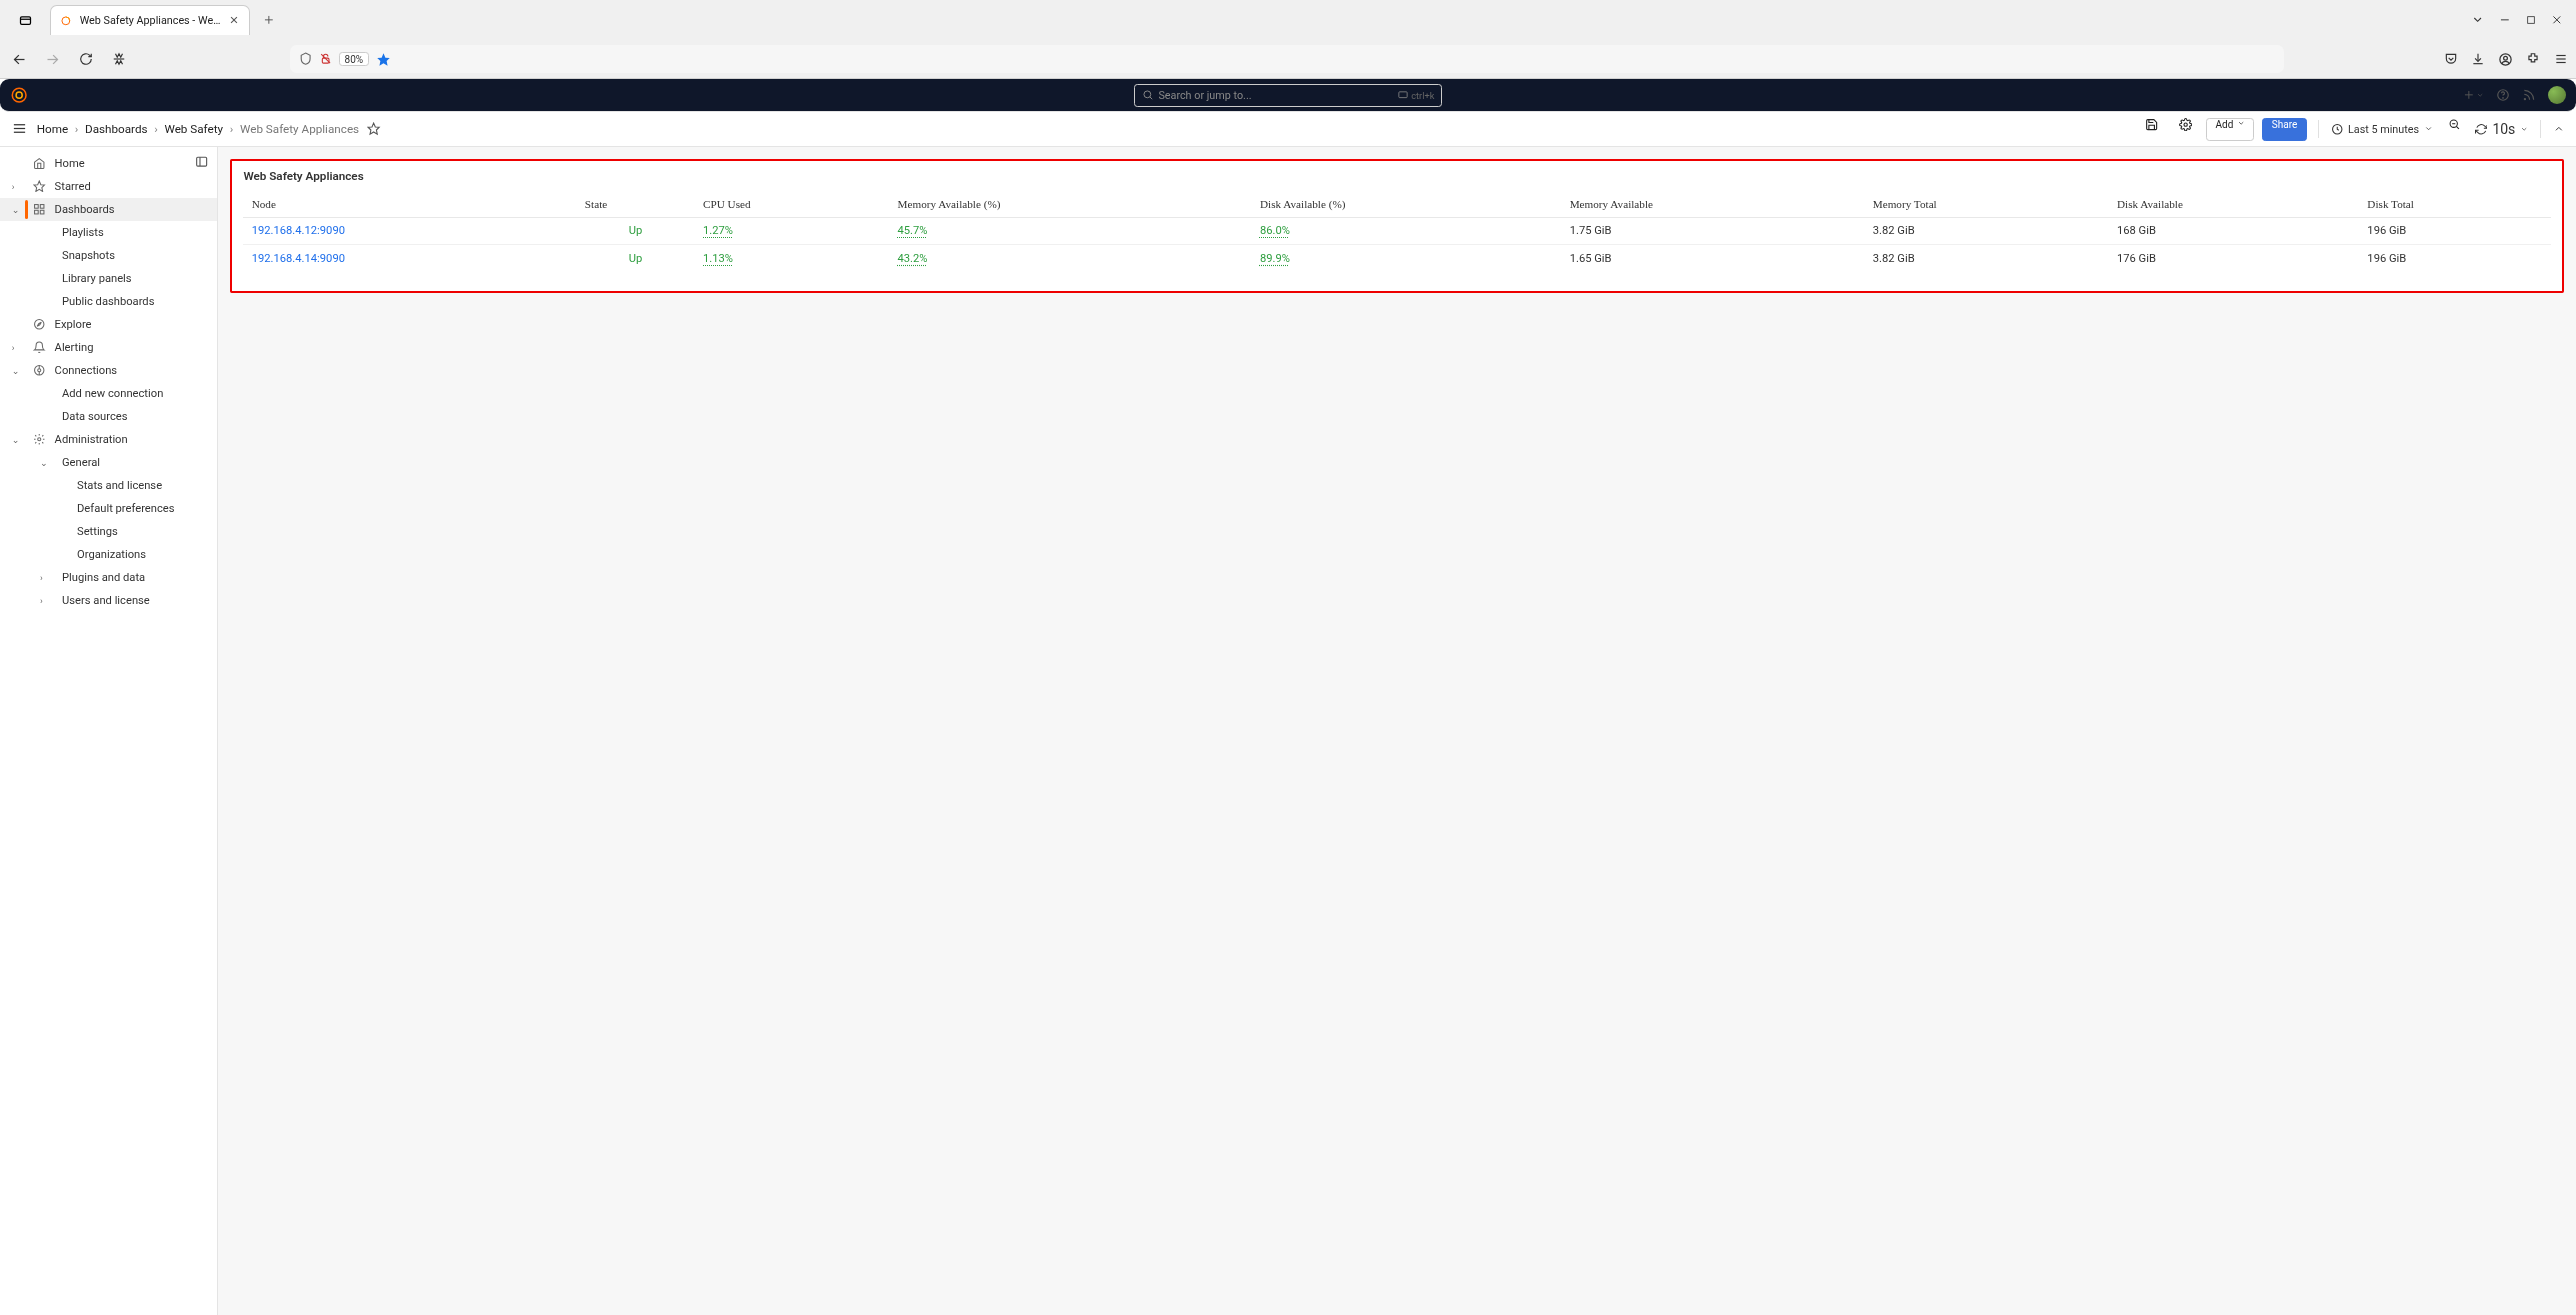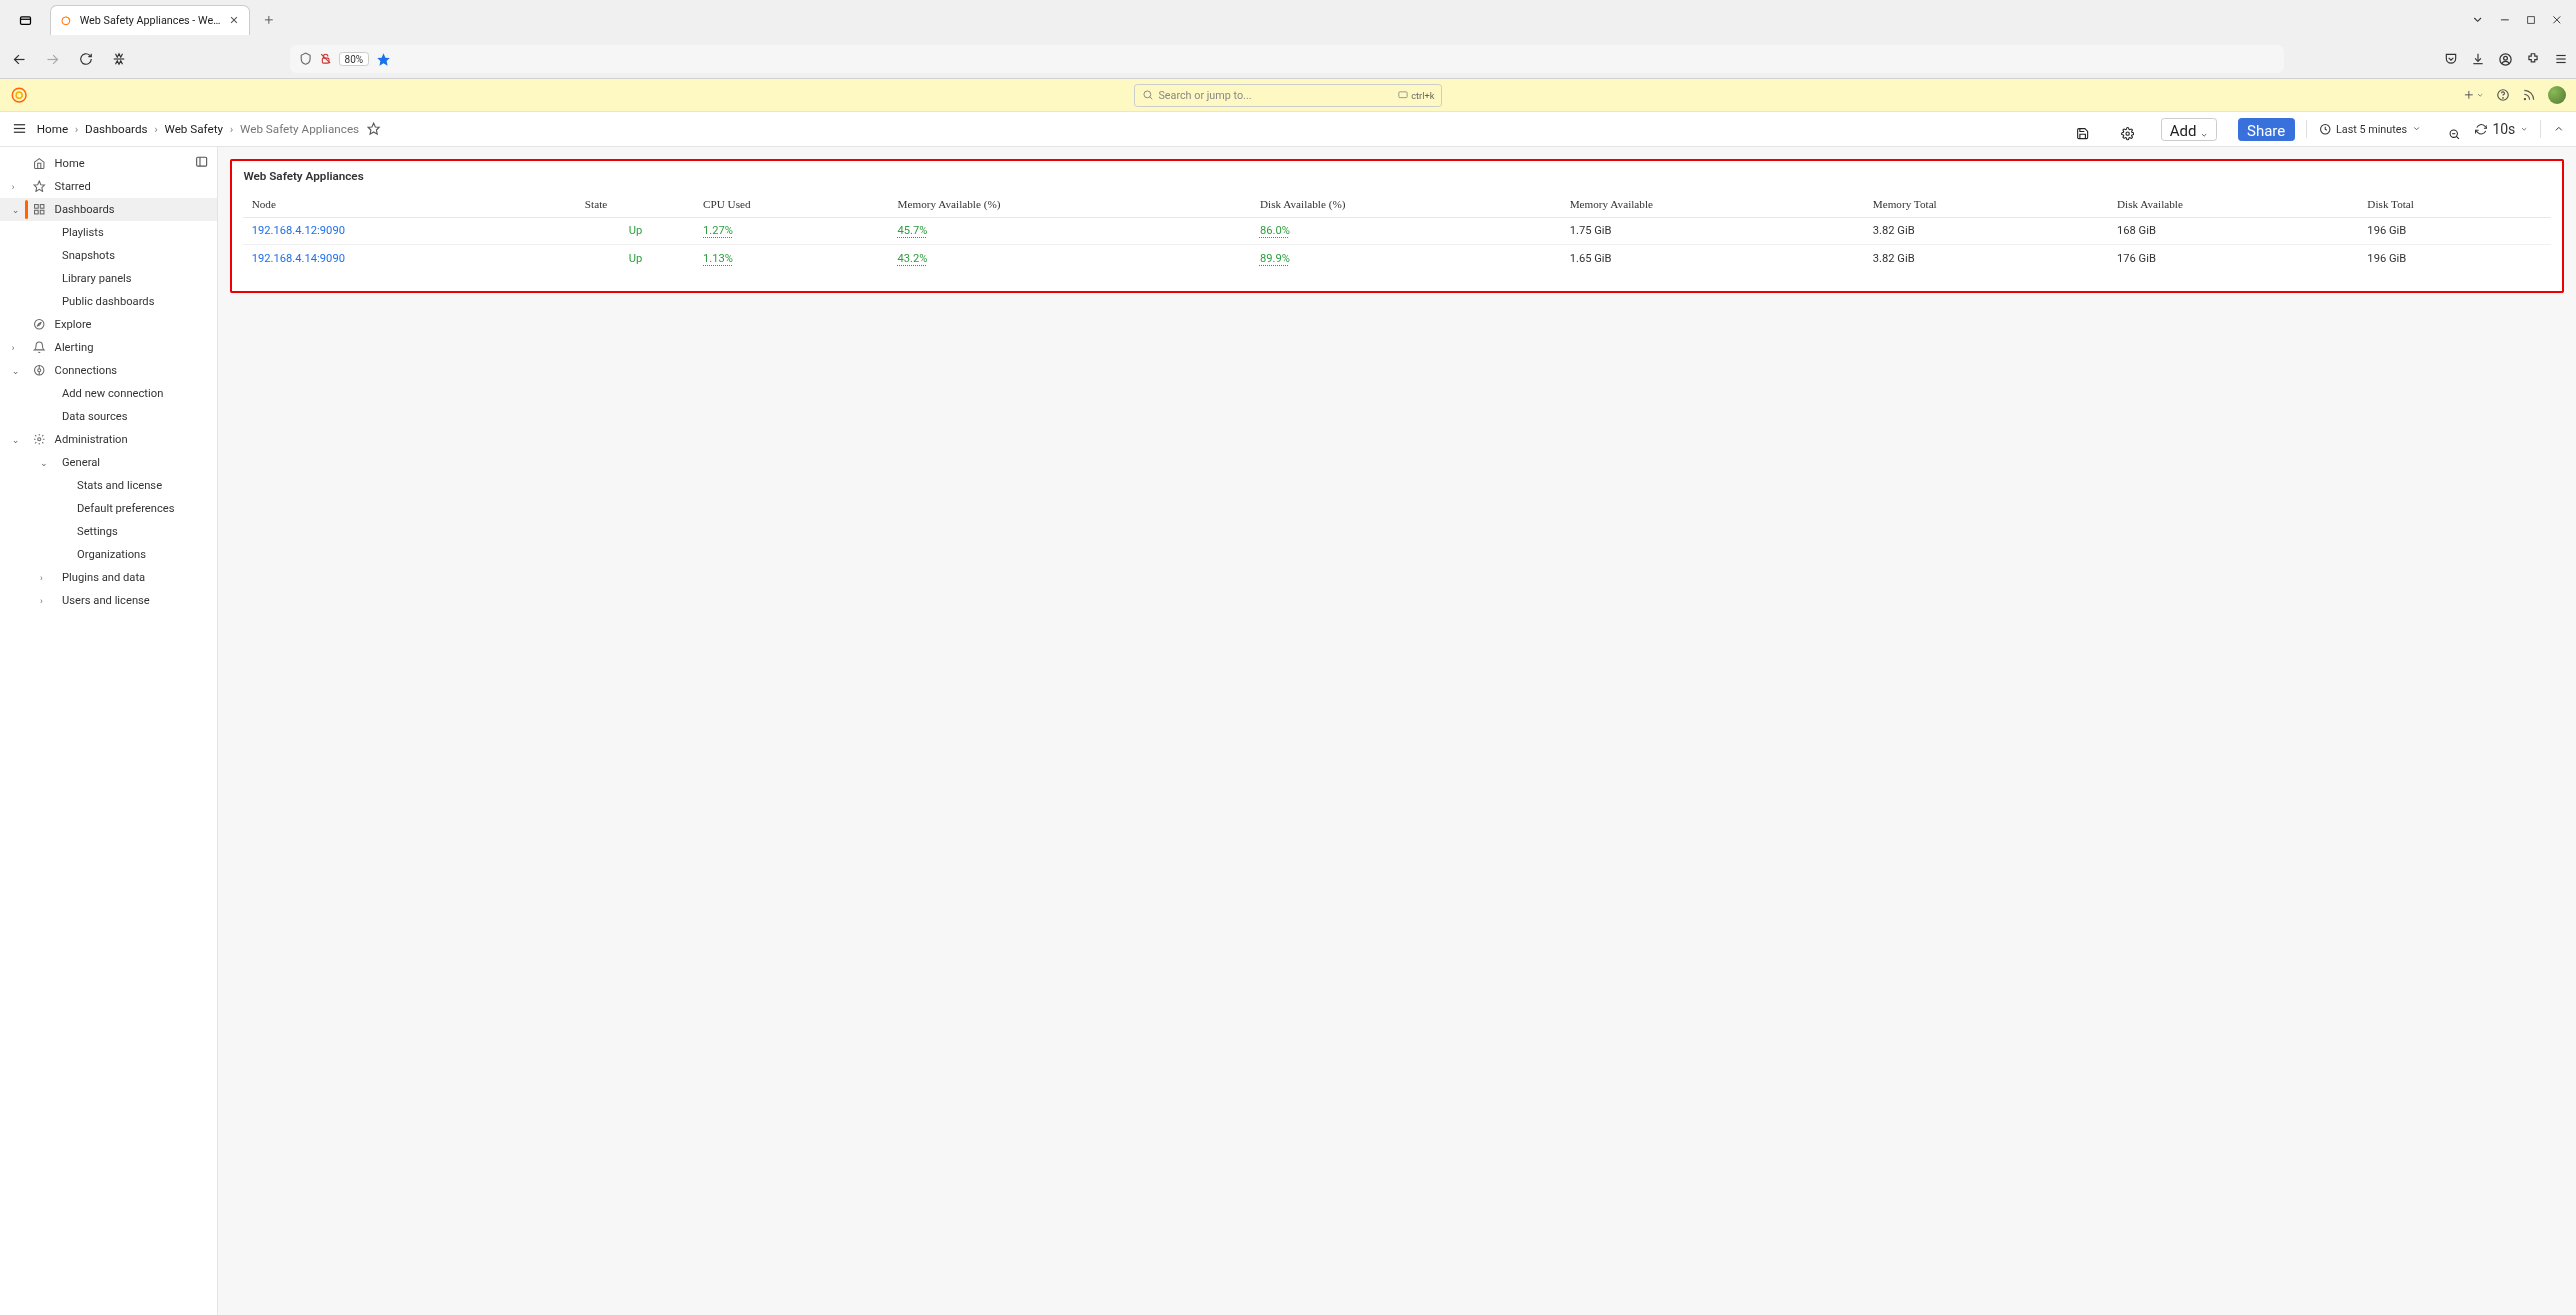--- a/index.html
+++ b/index.html
@@ -20,38 +20,38 @@
 .nav-row .icon-btn { width:23px; height:23px; display:flex; align-items:center; justify-content:center; color:#333; border-radius:3.3px; }
 .nav-row .icon-btn.disabled { color:#aaa; }
 .addr-wrap { flex:1; display:flex; align-items:center; background:#f6f6f6; border-radius:6.7px; height:28px; padding:0 8.3px; gap:6.7px; margin: 0 150px 0 150px; }
 .addr-wrap .url { flex:1; font-size:12.5px; color:#555; white-space:nowrap; overflow:hidden; }
 .addr-wrap .url .host { color:#111; }
 .zoom-badge { background:#fff; border:0.8px solid #ccc; border-radius:3.3px; padding:0.8px 5px; font-size:10px; color:#333; }
 .star-filled { color:#1a73e8; }
 .nav-row .right-icons { display:flex; align-items:center; gap:13.3px; color:#333; }
 
 
-.grafana-top { display:flex; align-items:center; height:33px; border-bottom:0.8px solid #e4e4e4; padding:0 10px; gap:10px; background:#fef9c3; position:relative; }
+.grafana-top { display:flex; align-items:center; height:33px; border-bottom:0.8px solid #e4e4e4; padding:0 10px; gap:10px; background:#0f172a; position:relative;border-radius:9px; }
 .grafana-logo { width:18.3px; height:18.3px; color:#f60; }
 .search-center { position:absolute; left:50%; transform:translateX(-50%); display:flex; align-items:center; border:0.8px solid #ccc; border-radius:3.3px; height:23px; width:308px; padding:0 6.7px; color:#888; font-size:10.8px; gap:5px; }
 .search-center .kbd { margin-left:auto; display:flex; align-items:center; gap:3.3px; font-size:9.2px; color:#666; }
 .grafana-top .right { margin-left:auto; display:flex; align-items:center; gap:11.7px; color:#555; }
 .grafana-top .plus-group { display:flex; align-items:center; gap:1.7px; }
 .avatar-circle { width:18.3px; height:18.3px; border-radius:50%; background: radial-gradient(circle at 30% 30%, #8b5, #573); }
 
 
 .tool-row { display:flex; align-items:center; height:35px; border-bottom:0.8px solid #e4e4e4; padding:0 11.7px; gap:8.3px; font-size:11.7px; color:#333; background:#fff; }
 .hamburger { width:16.7px; height:16.7px; }
 .breadcrumbs { display:flex; align-items:center; gap:6.7px; }
 .breadcrumbs .crumb { color:#222; }
 .breadcrumbs .sep { color:#888; }
 .breadcrumbs .current { color:#777; }
 .star-outline { color:#555; }
 .tool-row .spacer { flex:1; }
-.tool-btn { display:flex; align-items:flex-end; gap:3.3px; border:0.8px solid #ccc; border-radius:3.3px; height:23px; padding:0 8.3px; font-size:15px; background:#fff; color:#222;margin-left:12px; }
+.tool-btn { display:flex; align-items:flex-start; gap:3.3px; border:0.8px solid #ccc; border-radius:3.3px; height:23px; padding:0 8.3px; font-size:10px; background:#fff; color:#222; }
 .tool-btn.icon-only { padding:0; width:25px; justify-content:center; border:none; }
 .tool-btn.primary { background:#3871dc; color:#fff; border-color:#3871dc; }
 .tool-divider { width:0.8px; height:18.3px; background:#e0e0e0; margin:0 3.3px; }
 .time-btn { display:flex; align-items:center; gap:5px; border:none; background:none; font-size:10.8px; color:#333; }
 .refresh-group { display:flex; align-items:center; gap:5px; }
 
 
 .body { display:flex; height: calc(100% - 40px - 38px - 33px - 35px); background:#f7f7f7; }
 
 

